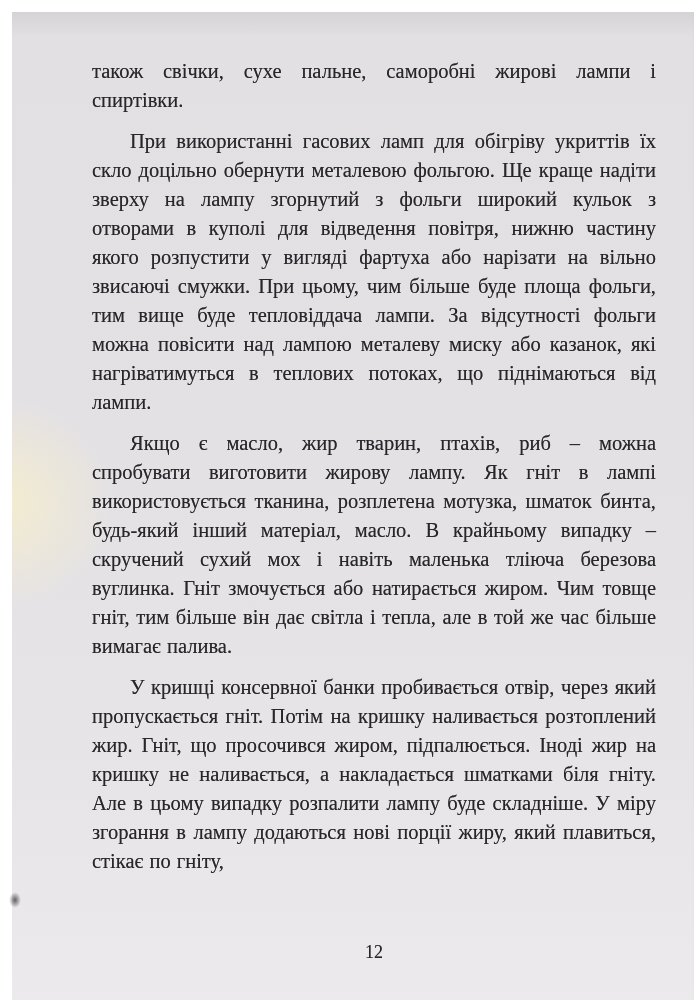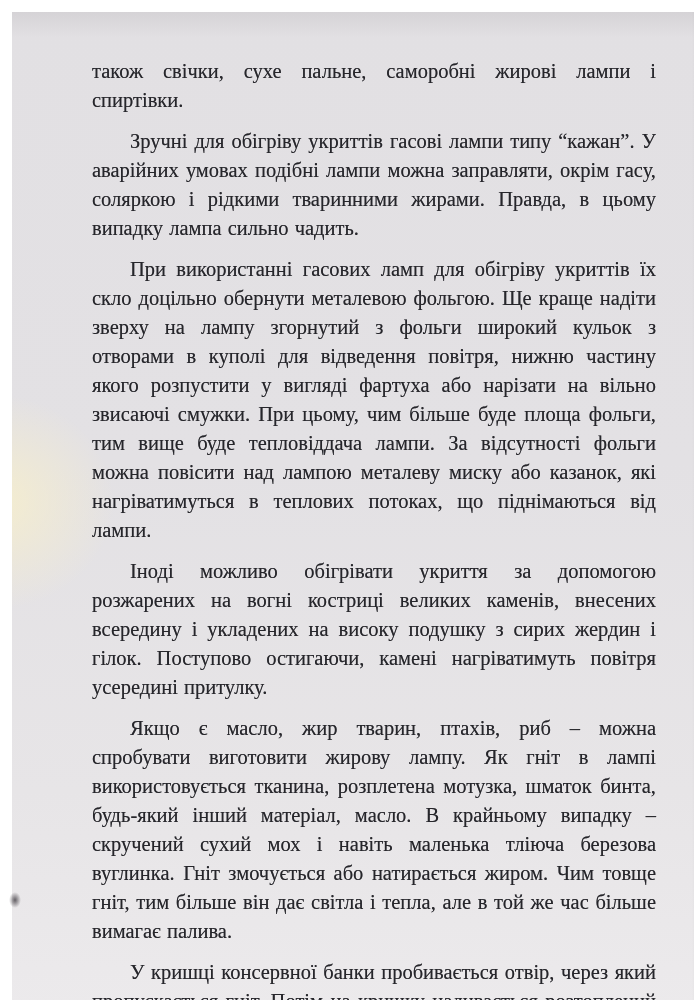--- a/index.html
+++ b/index.html
@@ -77,24 +77,23 @@
     text-shadow: 0 0 0.6px rgba(38, 38, 43, 0.5);
   }
 </style>
 </head>
 <body>
 
 <div class="scan-page">
 
   <main class="text-block">
     <p class="para">також свічки, сухе пальне, саморобні жирові лампи і спиртівки.</p>
-    <p class="para indent">Зручні для обігріву укриттів гасові лампи типу “кажан”. У аварійних умовах подібні лампи можна заправляти, окрім гасу, соляркою і рідкими тваринними жирами. Правда, в цьому випадку лампа сильно чадить.</p>
     <p class="para indent">При використанні гасових ламп для обігріву укриттів їх скло доцільно обернути металевою фольгою. Ще краще надіти зверху на лампу згорнутий з фольги широкий кульок з отворами в куполі для відведення повітря, нижню частину якого розпустити у вигляді фартуха або нарізати на вільно звисаючі смужки. При цьому, чим більше буде площа фольги, тим вище буде тепловіддача лампи. За відсутності фольги можна повісити над лампою металеву миску або казанок, які нагріватимуться в теплових потоках, що піднімаються від лампи.</p>
-    <p class="para indent">Іноді можливо обігрівати укриття за допомогою розжарених на вогні костриці великих каменів, внесених всередину і укладених на високу подушку з сирих жердин і гілок. Поступово остигаючи, камені нагріватимуть повітря усередині притулку.</p>
     <p class="para indent">Якщо є масло, жир тварин, птахів, риб – можна спробувати виготовити жирову лампу. Як гніт в лампі використовується тканина, розплетена мотузка, шматок бинта, будь-який інший матеріал, масло. В крайньому випадку – скручений сухий мох і навіть маленька тліюча березова вуглинка. Гніт змочується або натирається жиром. Чим товще гніт, тим більше він дає світла і тепла, але в той же час більше вимагає палива.</p>
     <p class="para indent">У кришці консервної банки пробивається отвір, через який пропускається гніт. Потім на кришку наливається розтоплений жир. Гніт, що просочився жиром, підпалюється. Іноді жир на кришку не наливається, а накладається шматками біля гніту. Але в цьому випадку розпалити лампу буде складніше. У міру згорання в лампу додаються нові порції жиру, який плавиться, стікає по гніту,</p>
   </main>
 
+  <div class="page-number">12</div>
 
   <div class="edge-right"></div>
   <div class="edge-top"></div>
   <div class="speck"></div>
 </div>
 
 </body></html>

